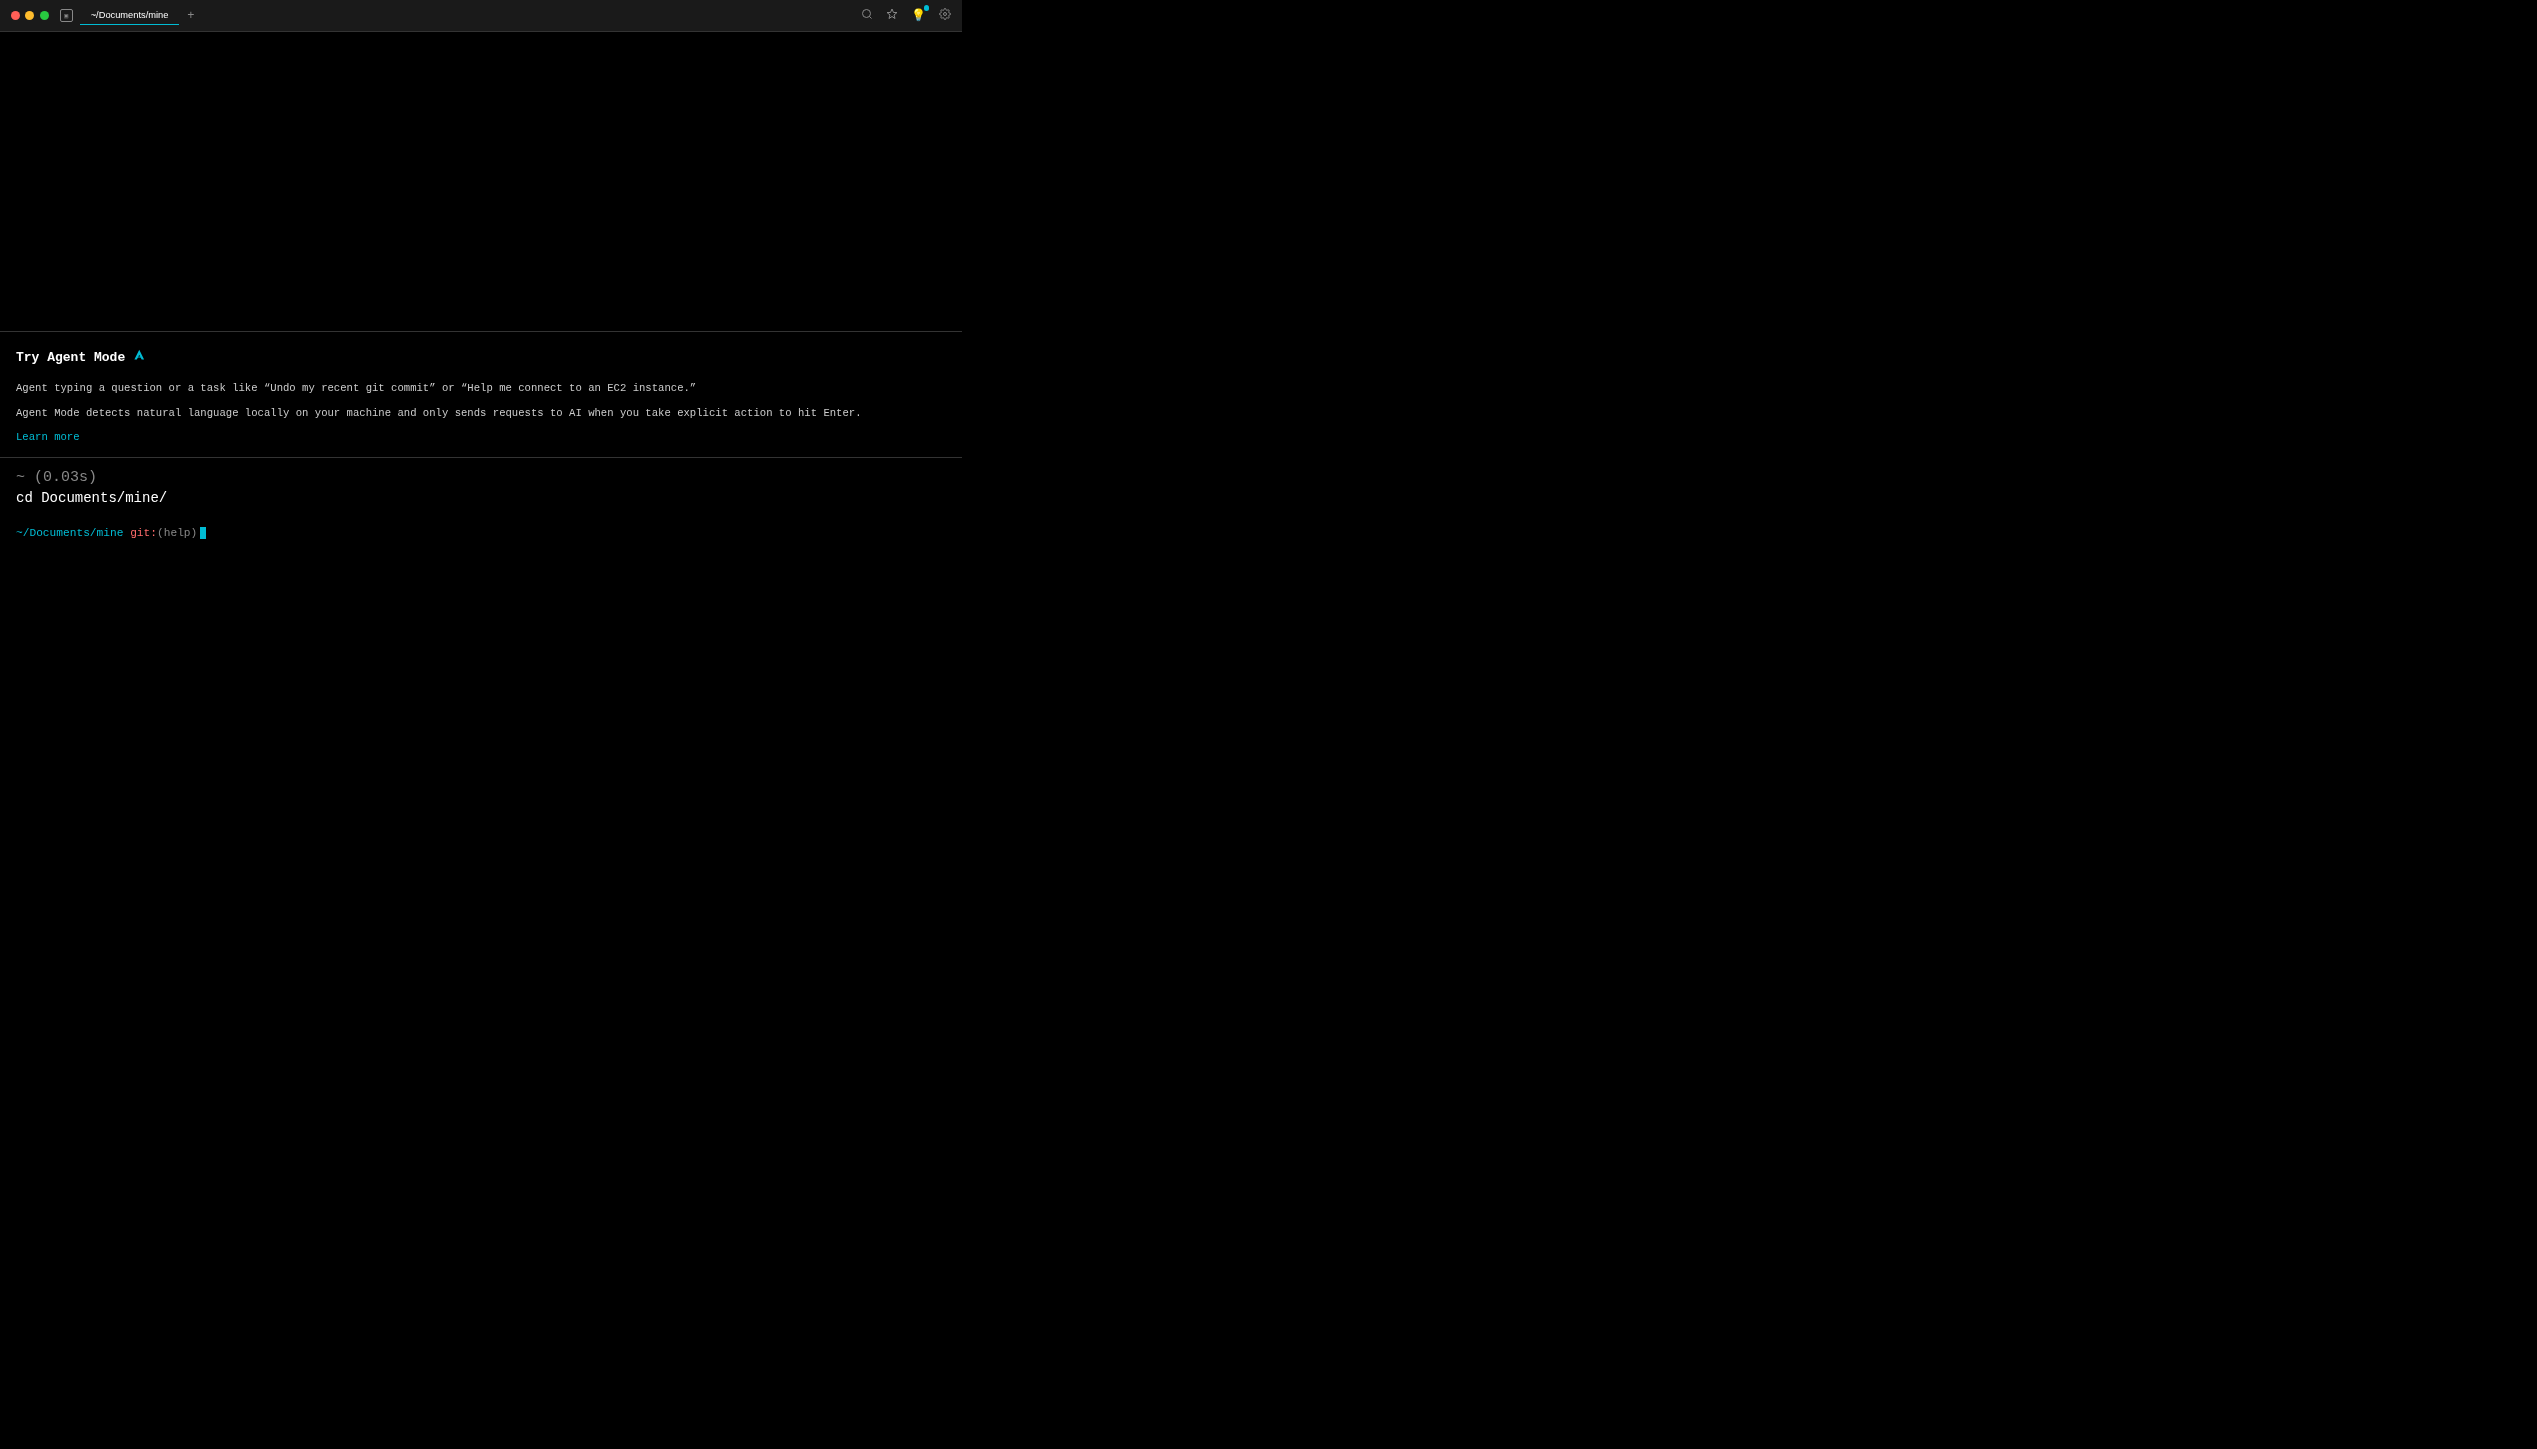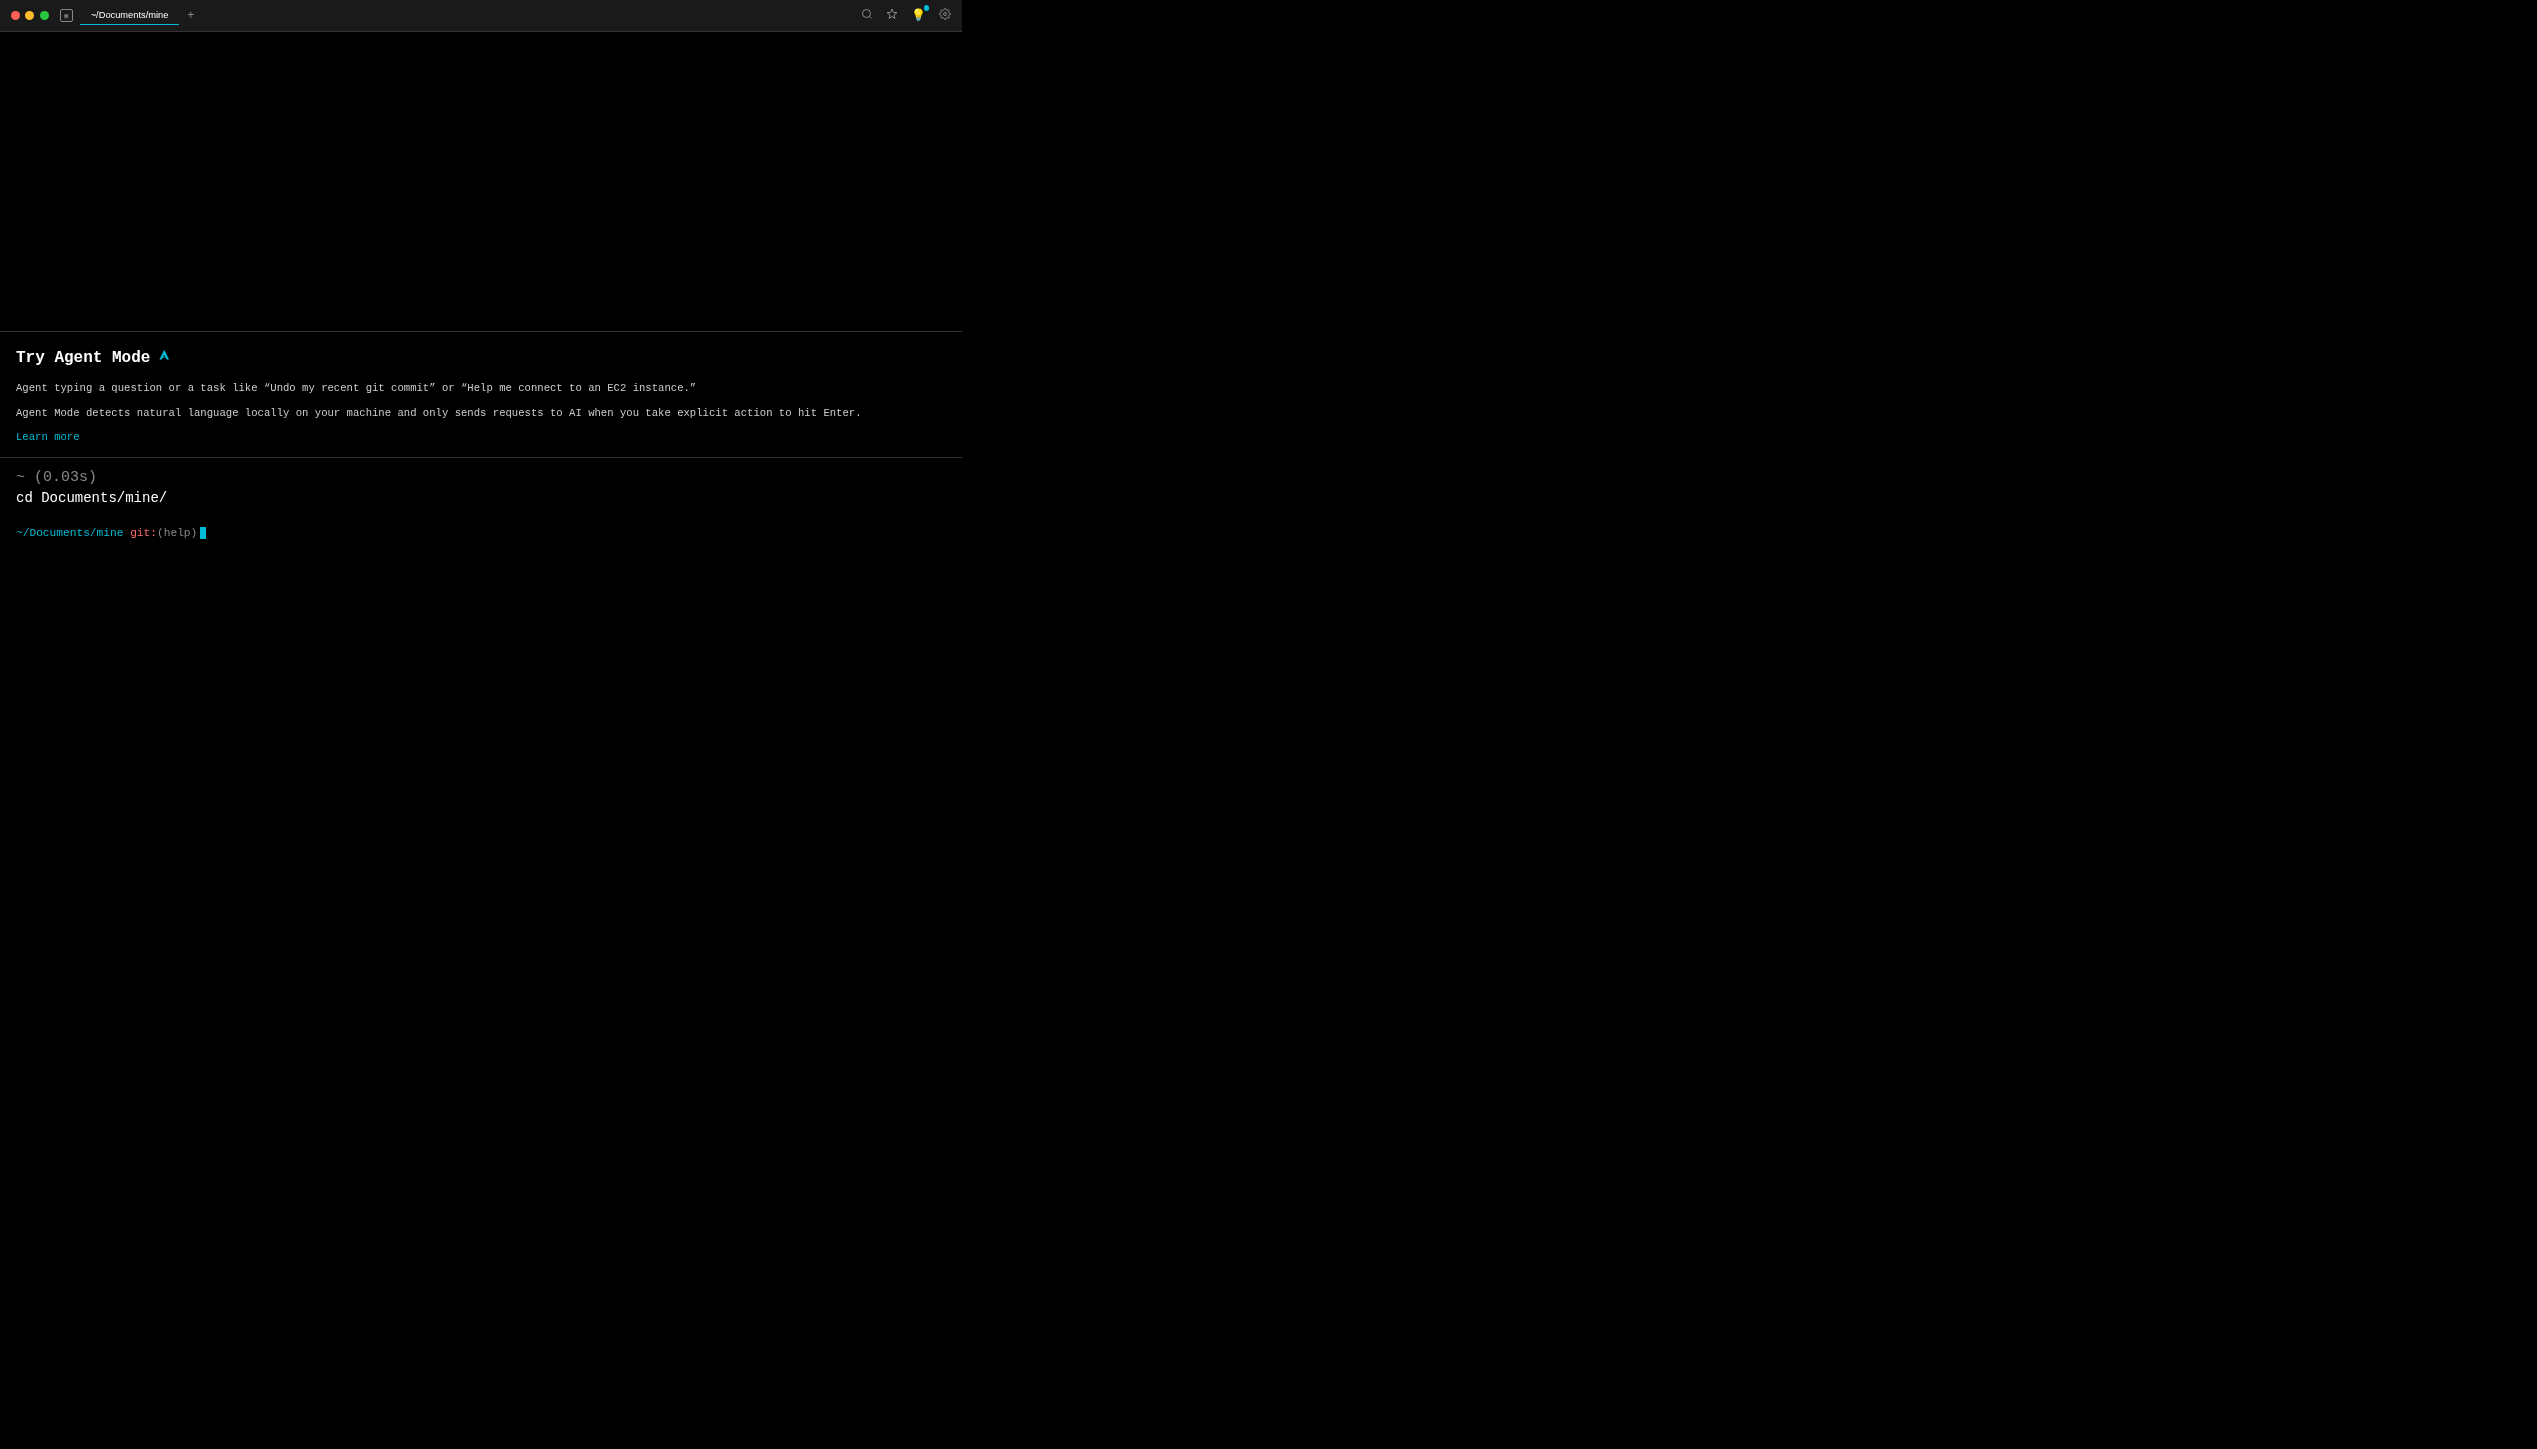--- a/index.html
+++ b/index.html
@@ -119,21 +119,21 @@
 
     .agent-mode-title {
       display: flex;
       align-items: center;
       gap: 6.6px;
       margin-bottom: 13.2px;
     }
 
     .agent-mode-text {
       font-family: 'Courier New', Courier, monospace;
-      font-size: 16px;
+      font-size: 13px;
       font-weight: bold;
       color: #ffffff;
     }
 
     .agent-icon {
       color: #00bcd4;
       font-size: 13.2px;
     }
 
     .info-text {

